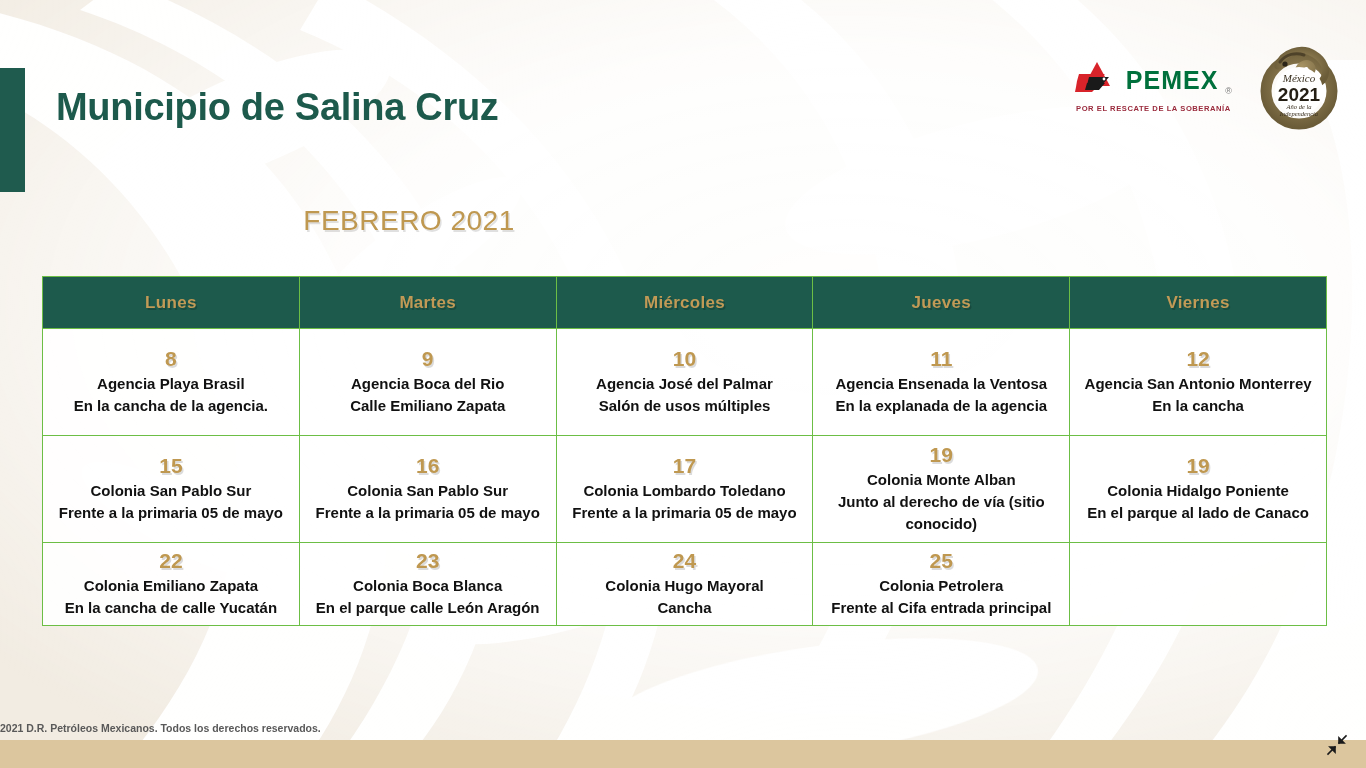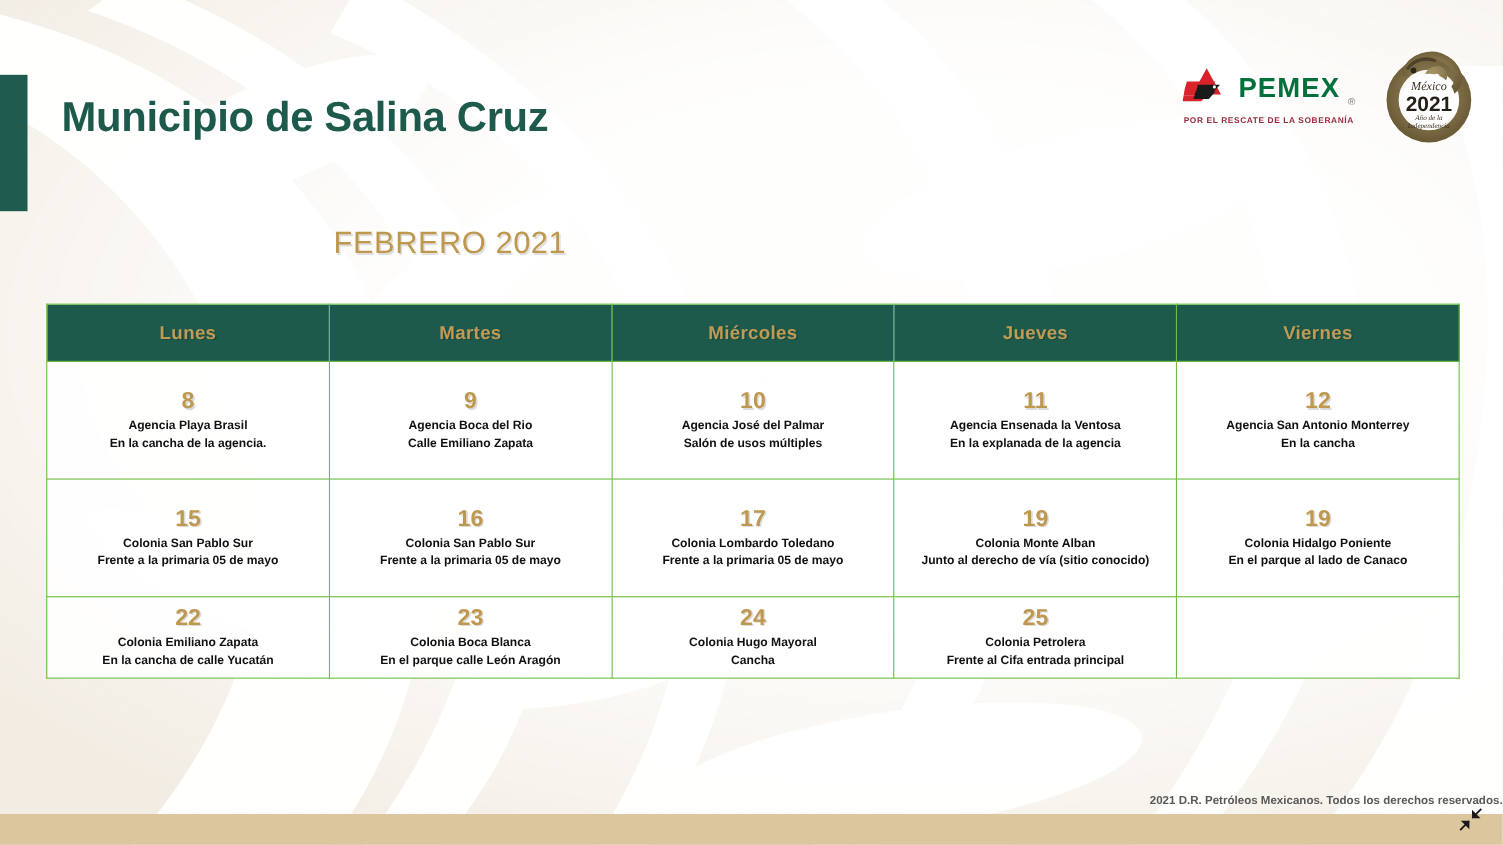--- a/index.html
+++ b/index.html
@@ -145,35 +145,35 @@
     color: #bf9850;
     font-size: 21px;
     font-weight: bold;
     line-height: 1.1;
     margin-bottom: 3px;
     text-shadow: 1.5px 1.5px 0 rgba(0,0,0,0.14);
   }
   .day-text {
     display: block;
     color: #111111;
-    font-size: 11px;
+    font-size: 15px;
     font-weight: bold;
     line-height: 1.48;
   }
 
   
   .calendar tbody tr.row-short td { height: 74px; }
 
   
   .footer-note {
     position: absolute;
     left: 0;
     top: 722px;
     width: 1366px;
-    text-align: right;
+    text-align: left;
     color: #595959;
     font-size: 10.5px;
     font-weight: bold;
   }
   .bottom-strip {
     position: absolute;
     left: 0;
     bottom: 0;
     width: 1366px;
     height: 28px;

